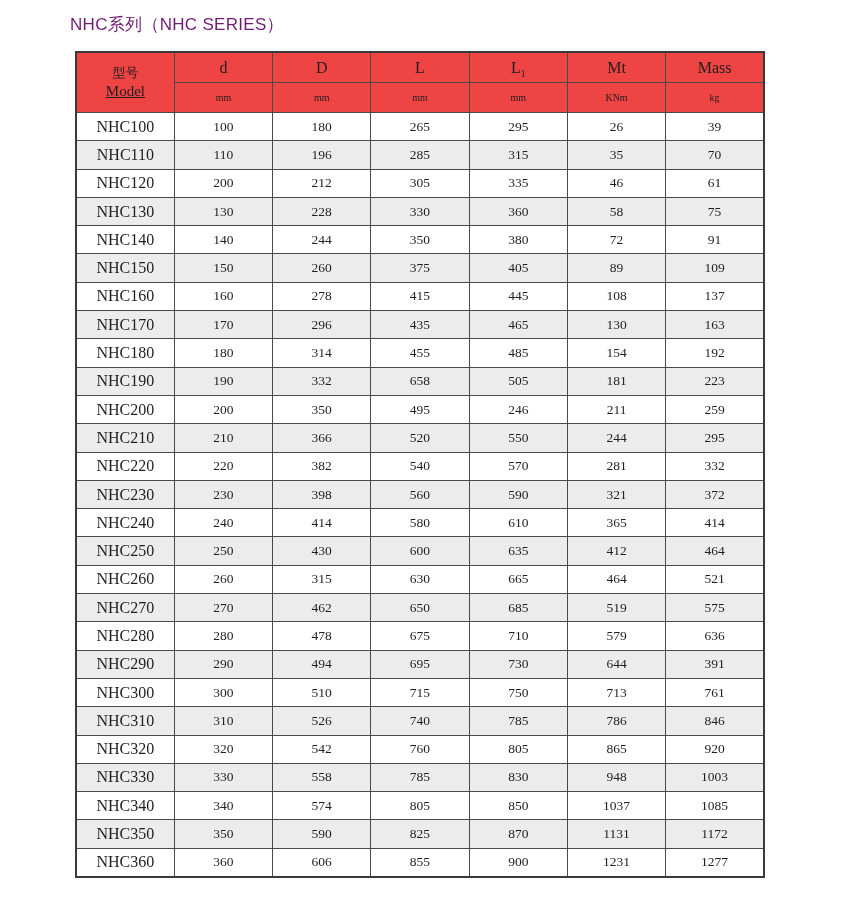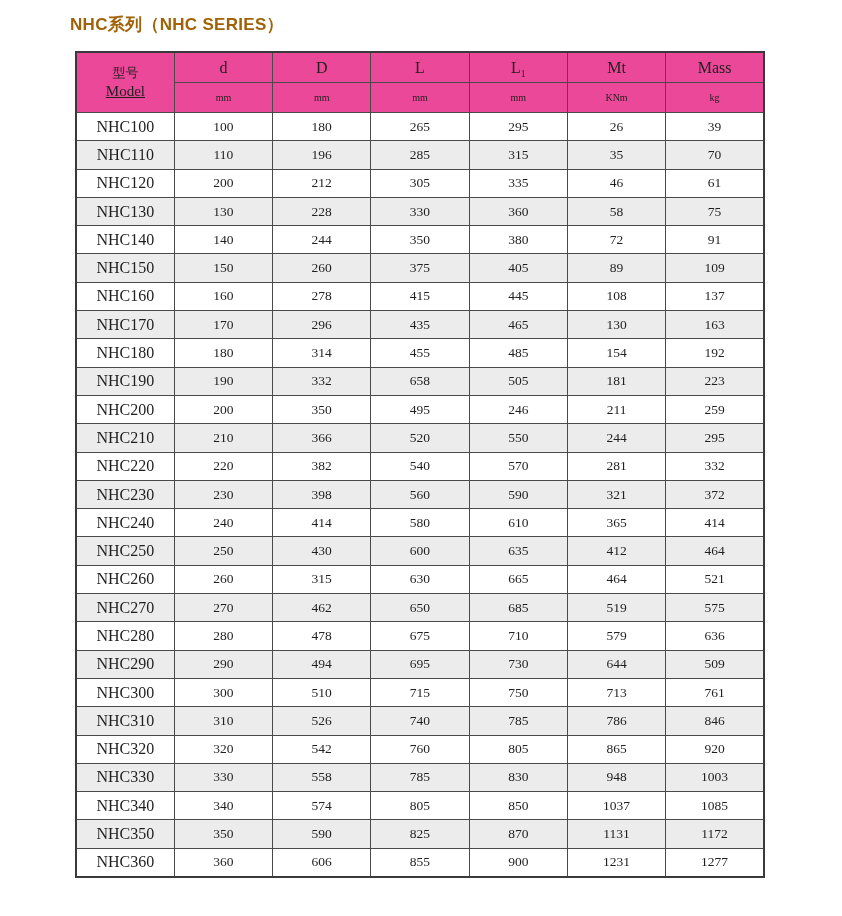--- a/index.html
+++ b/index.html
@@ -11,23 +11,23 @@
     overflow: hidden;
     font-family: "Liberation Serif", "DejaVu Serif", serif;
   }
   .page {
     position: relative;
     width: 842px;
     height: 916px;
   }
   .page-title {
     font-family: "Liberation Sans", "DejaVu Sans", sans-serif;
-    font-weight: bold;
+    font-weight: normal;
     font-size: 17px;
-    color: #a16207;
+    color: #701a75;
     margin: 0;
     padding: 13px 16px 0 70px;
     letter-spacing: 0.3px;
   }
   table.spec-table {
     border-collapse: collapse;
     table-layout: fixed;
     width: 690px;
     margin: 15px 0 0 75px;
     border: 2px solid #3a3a3a;
@@ -36,21 +36,21 @@
   table.spec-table td {
     border: 1px solid #4a4a4a;
     text-align: center;
     vertical-align: middle;
     color: #1f1f1f;
     padding: 0;
     overflow: hidden;
     white-space: nowrap;
   }
   thead th {
-    background: #ec4899;
+    background: #ef4444;
     font-weight: normal;
     margin-left: 28px;
   }
   th.model-header {
     font-size: 15px;
     line-height: 1.35;
   }
   th.model-header .zh { font-size: 13px; display: block; }
   th.model-header .en { font-size: 15px; display: block; text-decoration: underline; }
   tr.header-labels th { height: 29px; font-size: 16px; }
@@ -271,21 +271,21 @@
           <td>579</td>
           <td>636</td>
         </tr>
         <tr>
           <td class="model-cell">NHC290</td>
           <td>290</td>
           <td>494</td>
           <td>695</td>
           <td>730</td>
           <td>644</td>
-          <td>509</td>
+          <td>391</td>
         </tr>
         <tr>
           <td class="model-cell">NHC300</td>
           <td>300</td>
           <td>510</td>
           <td>715</td>
           <td>750</td>
           <td>713</td>
           <td>761</td>
         </tr>

